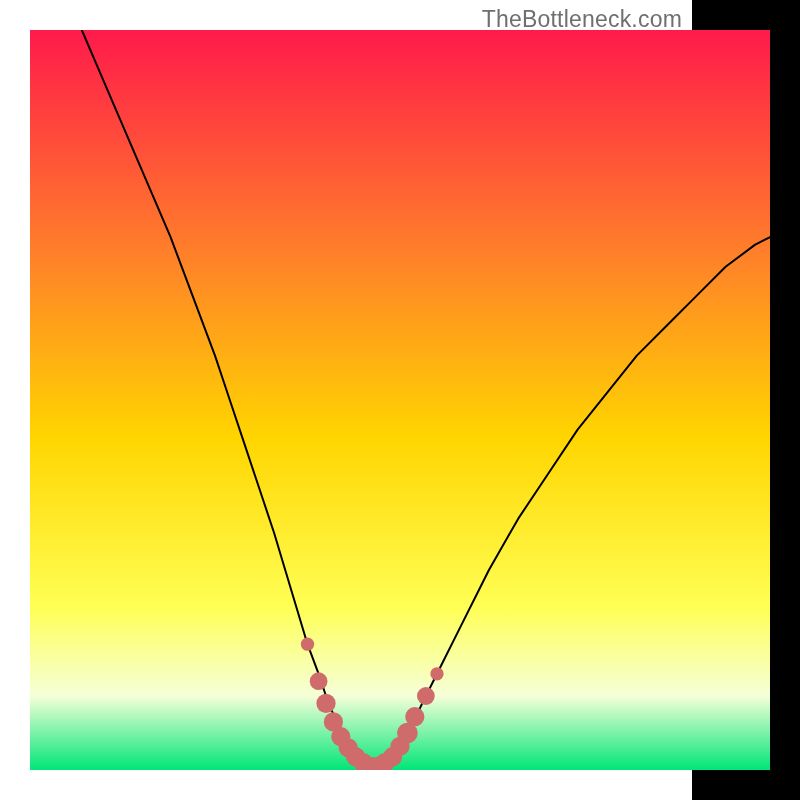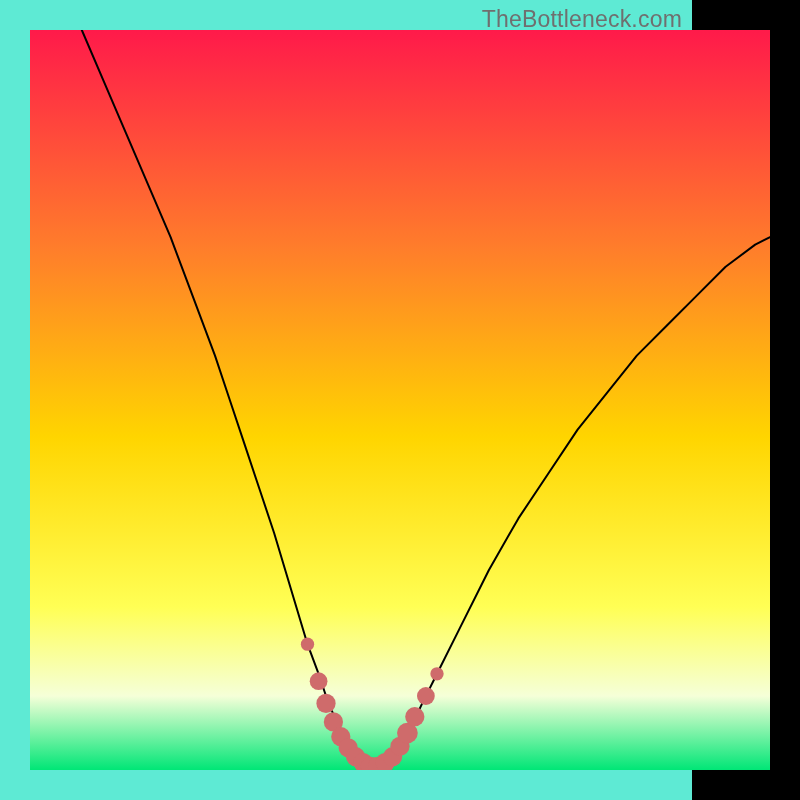--- a/index.html
+++ b/index.html
@@ -8,21 +8,21 @@
     width: 800px;
     height: 800px;
     background: #000;
     overflow: hidden;
     font-family: Arial, Helvetica, sans-serif;
   }
   .frame {
     position: relative;
     width: 692px;
     height: 800px;
-    background: #5eead4;
+    background: #ffffff;
   }
   .plot {
     position: absolute;
     left: 30px;
     top: 30px;
     width: 740px;
     height: 740px;
     overflow: hidden;
   }
   .watermark {

